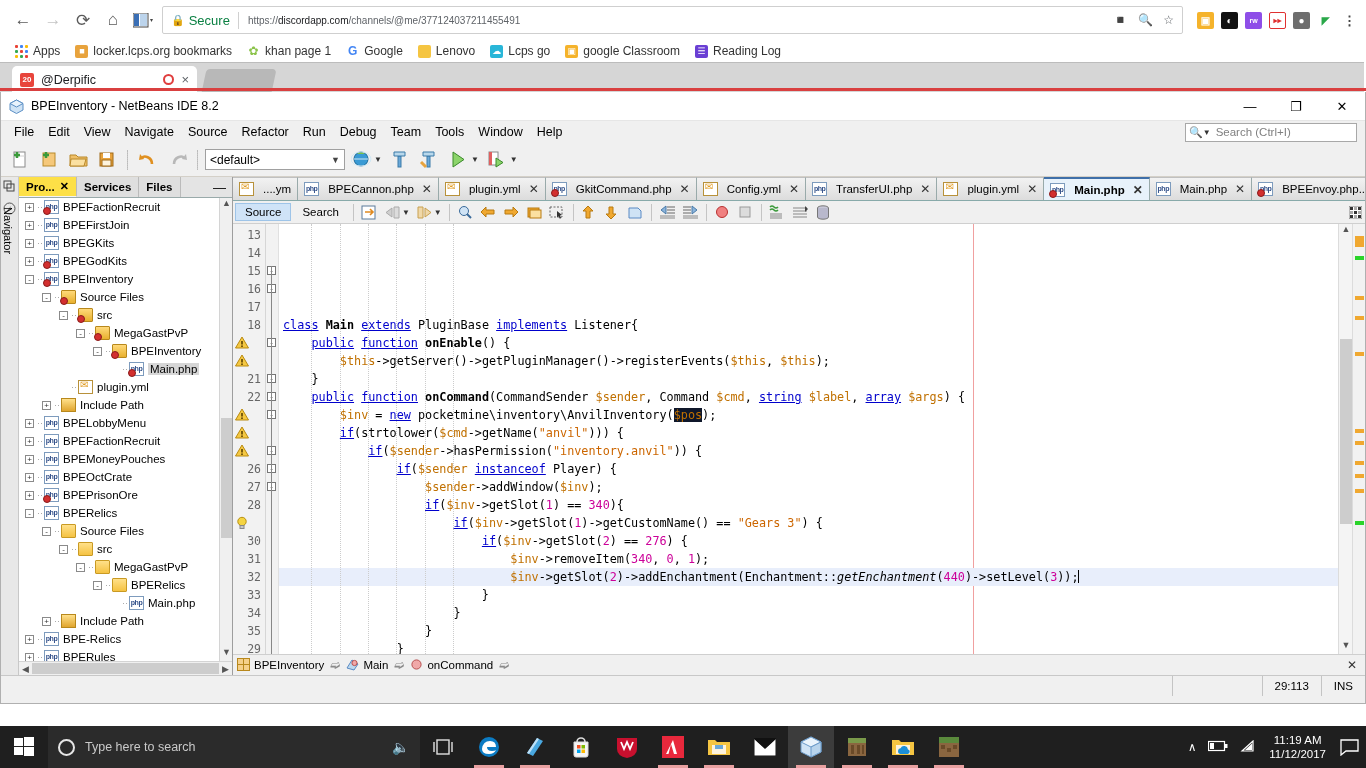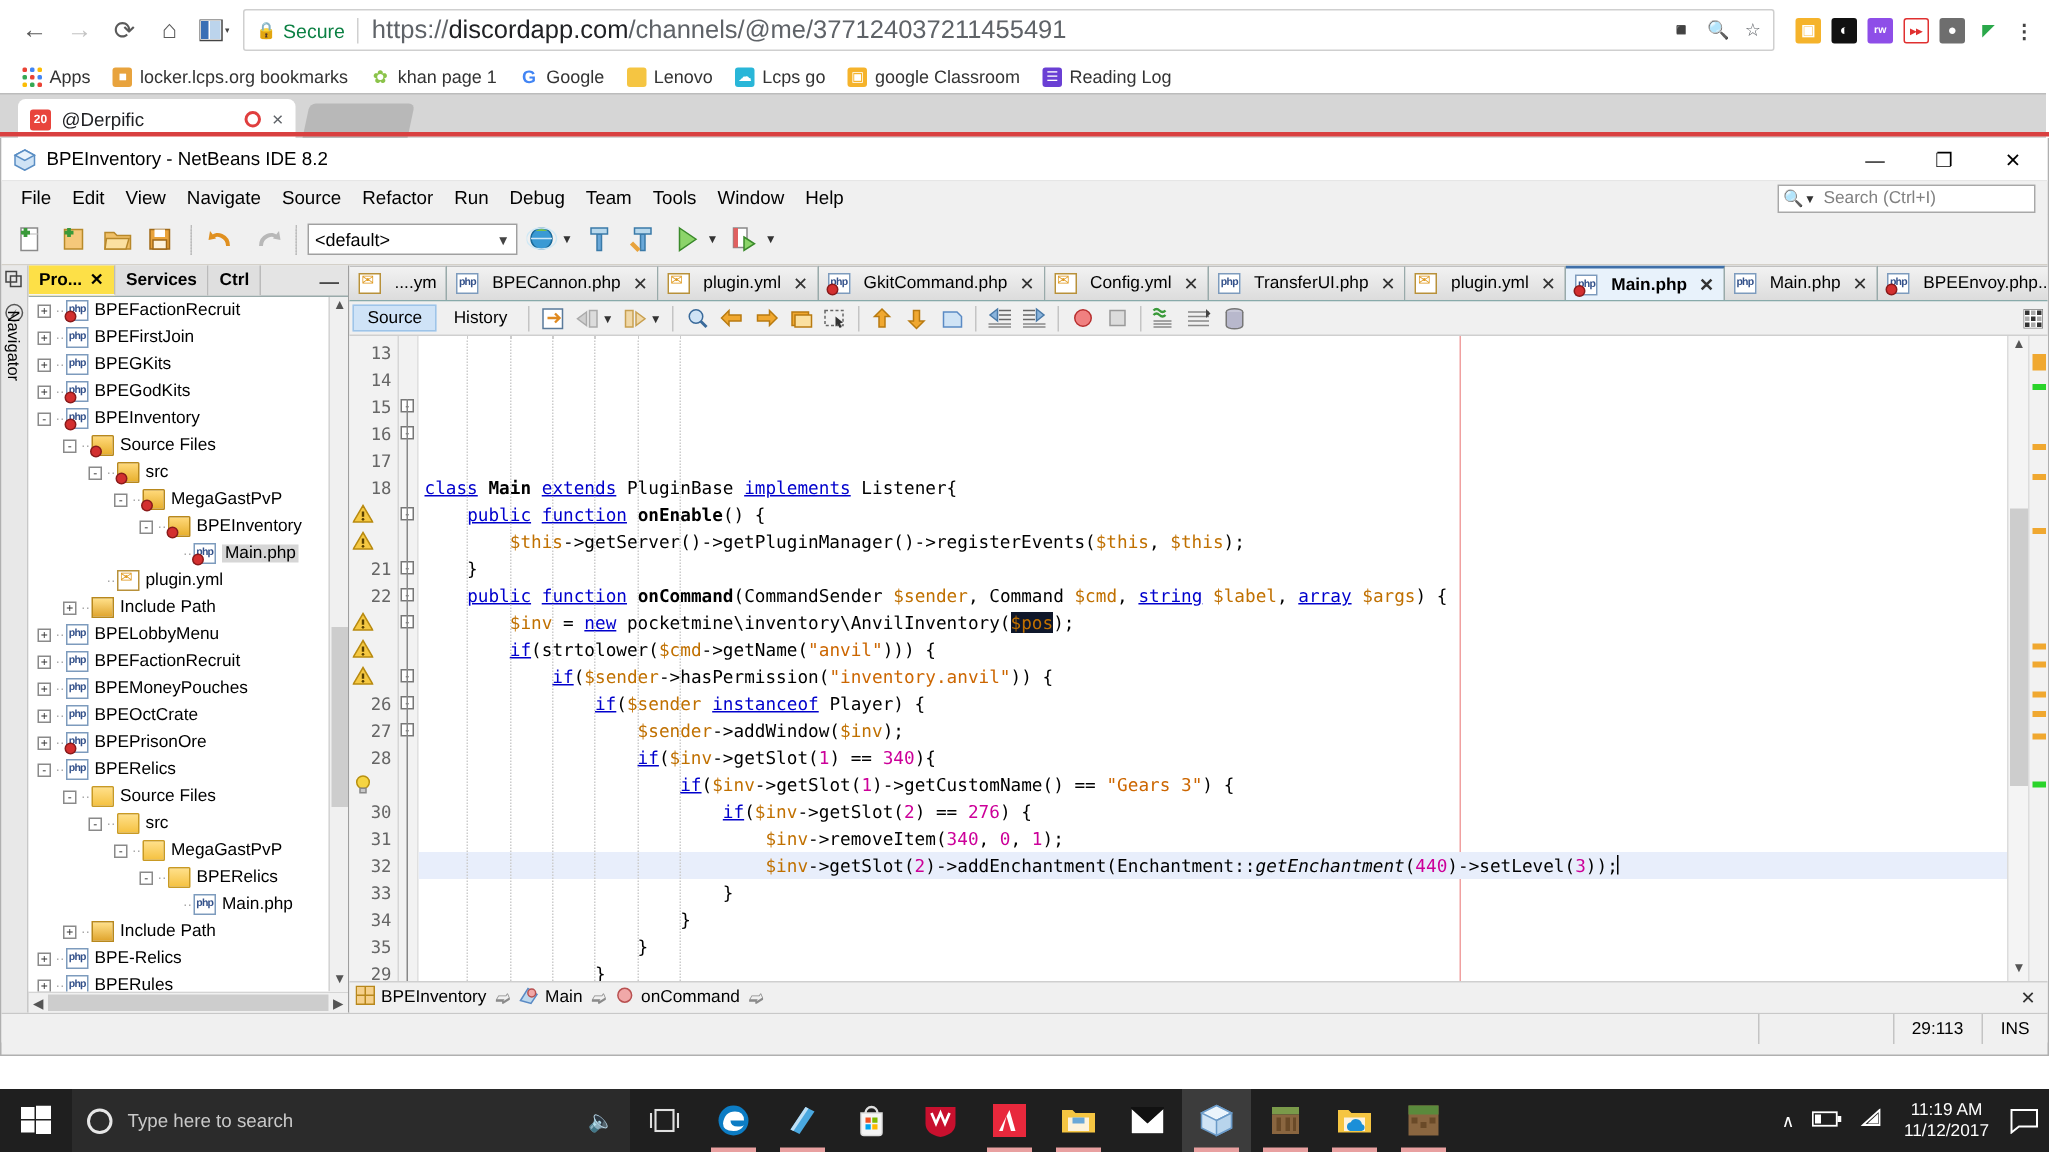--- a/index.html
+++ b/index.html
@@ -16,21 +16,21 @@
   .chrome { position: absolute; left:0; top:0; width:1366px; height:62px; background:#fff; }
   .chrome-toolbar { display:flex; align-items:center; height:40px; padding:0 8px; }
   .nav-btn { width:30px; height:30px; display:flex; align-items:center; justify-content:center;
              color:#5a5a5a; font-size:17px; }
   .nav-btn.dis { color:#c4c4c4; }
   .omni-wrap { flex:1; display:flex; align-items:center; height:28px; border:1px solid #cfcfcf;
                border-radius:2px; margin:0 6px 0 4px; background:#fff; padding:0 8px; }
   .lock { color:#0b8043; font-size:11px; margin-right:4px; }
   .secure { color:#0b8043; font-size:13px; margin-right:8px; }
   .omni-div { width:1px; height:17px; background:#d0d0d0; margin-right:9px; }
-  .url { font-size:17px; color:#202124; white-space:nowrap; overflow:hidden; }
+  .url { font-size:10px; color:#202124; white-space:nowrap; overflow:hidden; }
   .url .host { color:#202124; }
   .url .grey { color:#5f6368; }
   .omni-icons { margin-left:auto; display:flex; align-items:center; gap:10px; color:#5f6368; }
   .ext-icons { display:flex; align-items:center; gap:7px; padding-left:8px; }
   .ext { width:17px; height:17px; border-radius:2px; display:flex; align-items:center;
          justify-content:center; font-size:10px; color:#fff; font-weight:bold; }
   .bookbar { display:flex; align-items:center; height:22px; padding:0 10px; gap:5px; font-size:12px; color:#333; }
   .bm { display:flex; align-items:center; gap:5px; padding:2px 5px; white-space:nowrap; }
   .bm-ico { width:13px; height:13px; border-radius:2px; display:inline-block; flex:none;
             display:flex; align-items:center; justify-content:center; font-size:9px; color:#fff; }
@@ -443,21 +443,21 @@
       <div class="explorer">
         <div class="exp-tabs">
           <div class="exp-tab active">
             <span>Pro...</span>
             <span style="font-size:11px">✕</span>
           </div>
           <div class="exp-tab">
             <span>Services</span>
           </div>
           <div class="exp-tab">
-            <span>Ctrl</span>
+            <span>Files</span>
           </div>
           <div class="exp-min">—</div>
         </div>
         <div class="tree" id="tree">
           <div class="tree-scroll-v">
             <div class="tsv-ar" style="top:0">▲</div>
             <div class="tsv-thumb"></div>
             <div class="tsv-ar" style="bottom:0">▼</div>
           </div>
         <div class="tnode">
@@ -705,21 +705,21 @@
               <span class="x">✕</span>
             </div>
             <div class="etab">
               <span class="ico php-ico">php<span class="err-dot"></span></span>
               <span>BPEEnvoy.php...</span>
             </div>
         </div>
 
         <div class="ebar">
           <div class="sbtn active">Source</div>
-          <div class="sbtn">History</div>
+          <div class="sbtn">Search</div>
           <div class="ebar-sep"></div>
           <div class="ebtn">
               <svg width="16" height="15" viewBox="0 0 16 15">
                 <rect x="1" y="1" width="13" height="13" fill="#fff" stroke="#5a7a9a"></rect>
                 <path d="M4 7 h7 M9 4 l3 3 l-3 3" stroke="#e08a20" fill="none" stroke-width="1.6"></path>
               </svg>
             </div>
           <div class="ebtn">
               <svg width="15" height="13" viewBox="0 0 15 13">
                 <path d="M9 1 h5 v11 h-5 z" fill="#dcdcdc" stroke="#aaa"></path>

